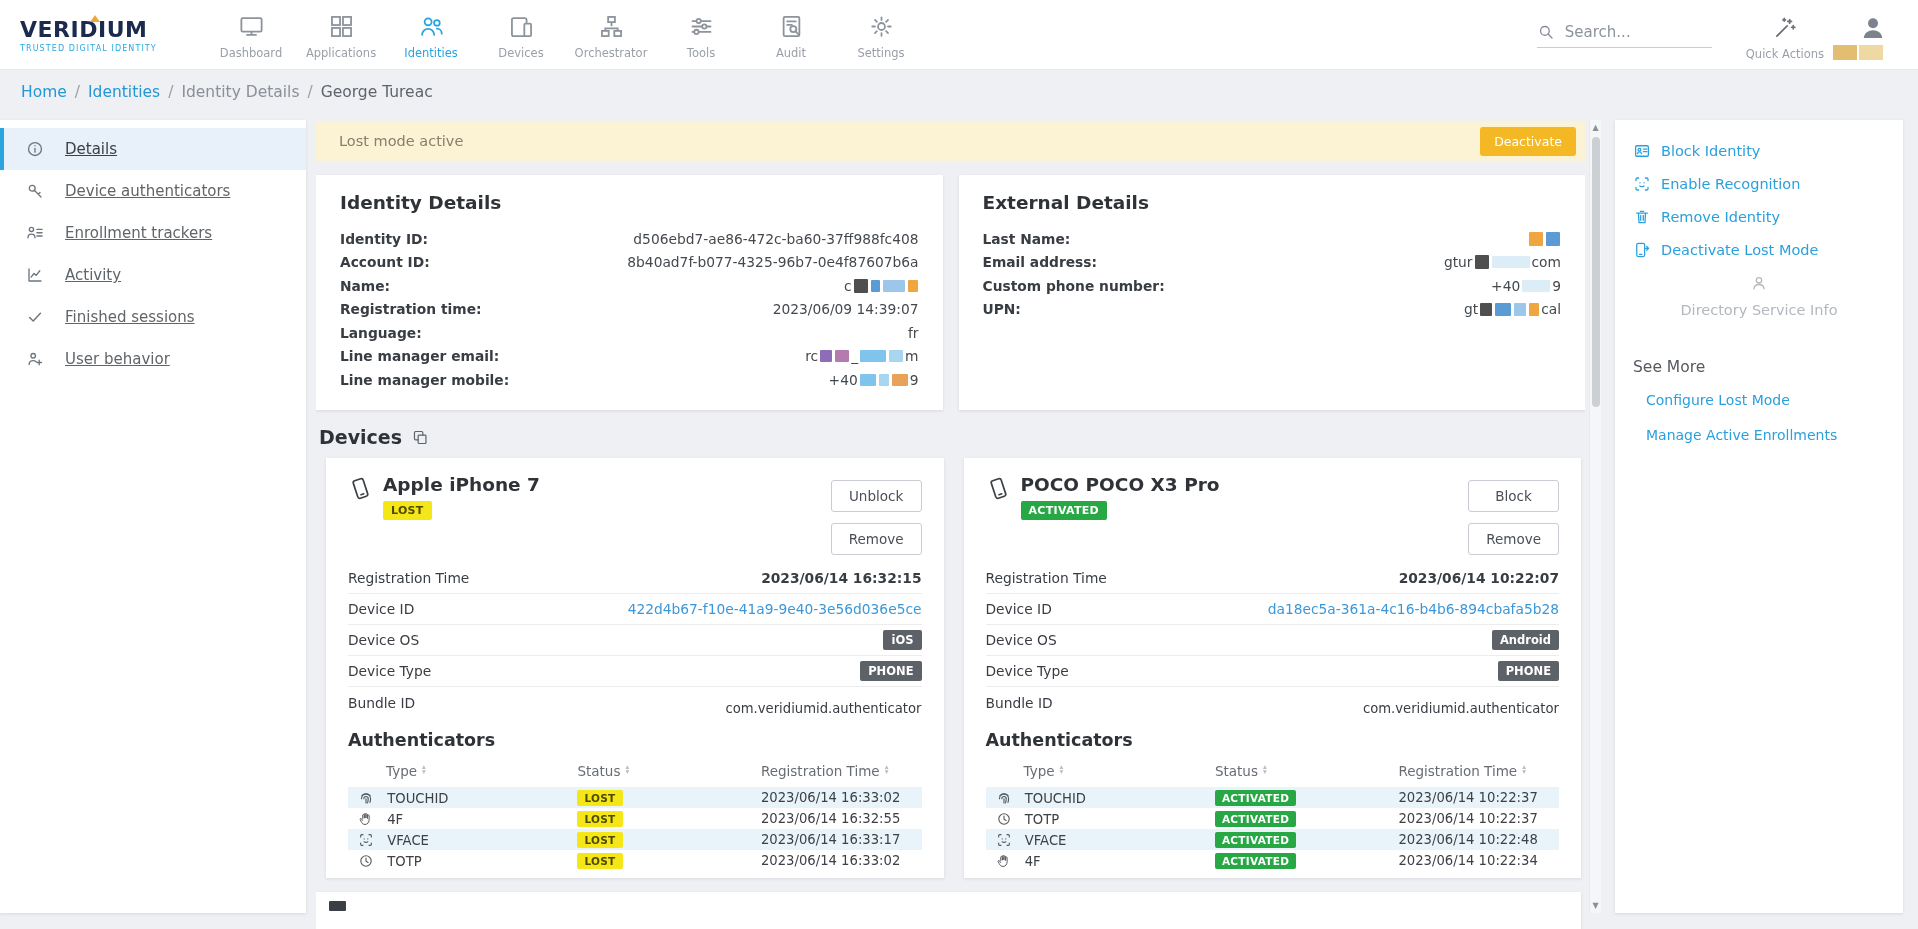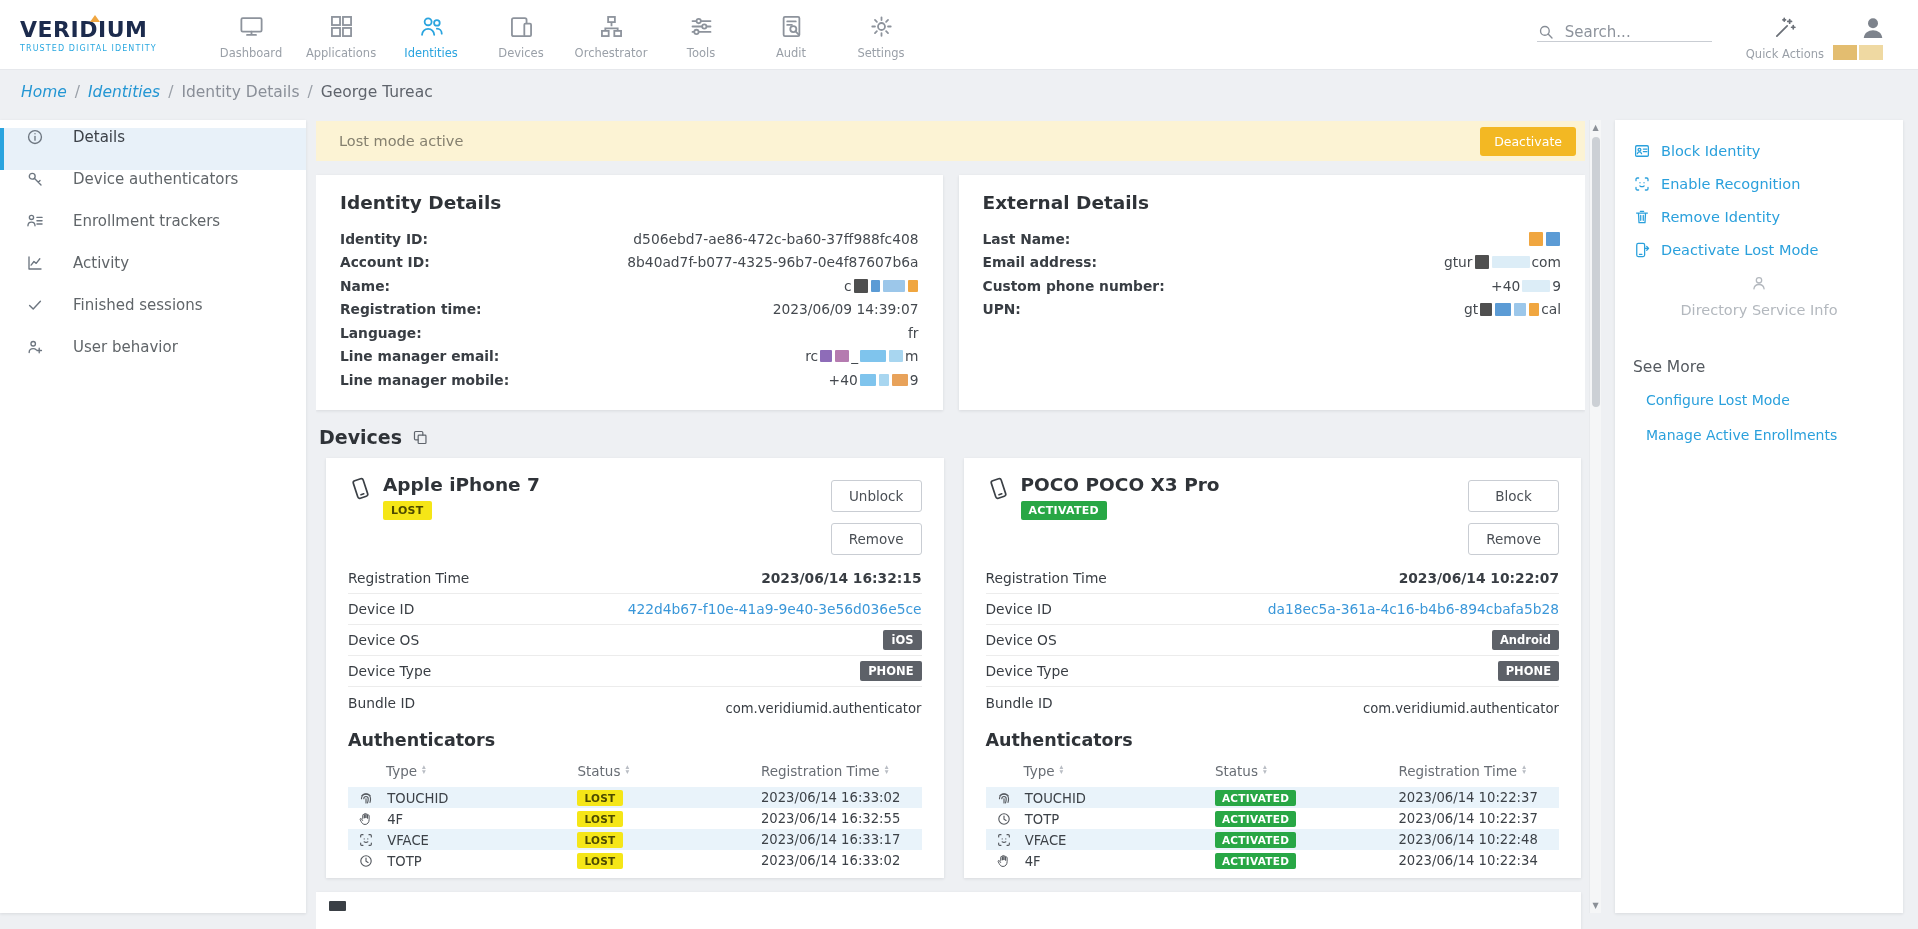--- a/index.html
+++ b/index.html
@@ -22,49 +22,49 @@
                  border-bottom:7px solid #f0a640; }
   .logo-tag { font-size:8px; color:#2aa8e0; letter-spacing:1.1px; margin-top:2px; }
   .nav-items { display:flex; margin-left:14px; }
   .nav-item { width:90px; display:flex; flex-direction:column; align-items:center; gap:6px;
               color:#8d939c; cursor:pointer; padding-top:4px; }
   .nav-item .icon { width:27px; height:27px; }
   .nav-label { font-size:11.5px; color:#9aa0a8; white-space:nowrap; }
   .nav-item.active, .nav-item.active .nav-label { color:#2aa4df; }
   .topnav-right { margin-left:auto; display:flex; align-items:flex-start; gap:34px; }
   .search { display:flex; align-items:center; gap:10px; border-bottom:1px solid #c9cdd3;
-            width:175px; margin-top:14px; }
+            padding-bottom:6px; width:175px; margin-top:14px; }
   .search .icon { width:18px; height:18px; color:#878d96; }
   .search input { border:none; outline:none; background:transparent; font-size:15px;
                   color:#5f646c; width:135px; font-family:inherit; }
   .search input::placeholder { color:#8d939c; }
   .qa { width:auto; padding-top:6px; }
   .qa .icon { width:26px; height:26px; color:#6b7078; }
   .avatar-wrap { position:relative; padding-top:4px; cursor:pointer; }
   .avatar-wrap .icon { width:30px; height:30px; color:#7d838c; }
   .user-tag { position:absolute; top:36px; right:4px; display:flex; }
   .user-tag .redact { border-radius:0; }
 
   
   .breadcrumb { height:44px; display:flex; align-items:center; gap:8px;
                 padding-left:21px; font-size:15.5px; }
-  .crumb-link { color:#2496d3; cursor:pointer;font-style:italic; }
+  .crumb-link { color:#2496d3; cursor:pointer; }
   .crumb-sep { color:#9aa0a8; }
   .crumb-mid { color:#8a8f98; }
   .crumb-current { color:#5f646c; }
 
   
   .layout { position:absolute; top:114px; left:0; right:0; bottom:0;
             display:flex; align-items:flex-start; }
   .card { background:#fff; box-shadow:0 1px 3px rgba(20,30,40,.10); }
 
   .side-card { width:306px; height:793px; margin-top:6px; padding-top:8px; flex:none; }
-  .side-item { display:flex; align-items:flex-start; gap:29px; height:42px;
+  .side-item { display:flex; align-items:center; gap:21px; height:42px;
                padding:0 14px 0 22px; color:#606569; font-size:15px; cursor:pointer;
-               border-left:4px solid transparent; }
+               border-left:4px solid transparent;text-decoration:underline; }
   .side-item .icon { width:18px; height:18px; color:#6d7680; flex:none; }
   .side-item.active { background:#e8f1f9; border-left-color:#2aa4df; color:#3c4148; }
 
   .main { flex:1; margin:7px 4px 0 10px; height:808px; overflow:hidden; position:relative; }
 
   
   .banner { height:40px; background:#fcf3d4; display:flex; align-items:center;
             justify-content:space-between; padding:0 9px 0 23px; margin-bottom:14px; }
   .banner-text { color:#85806f; font-size:14.5px; }
   .btn-deactivate { background:#f3b823; color:#fff; border:none; border-radius:3px;

